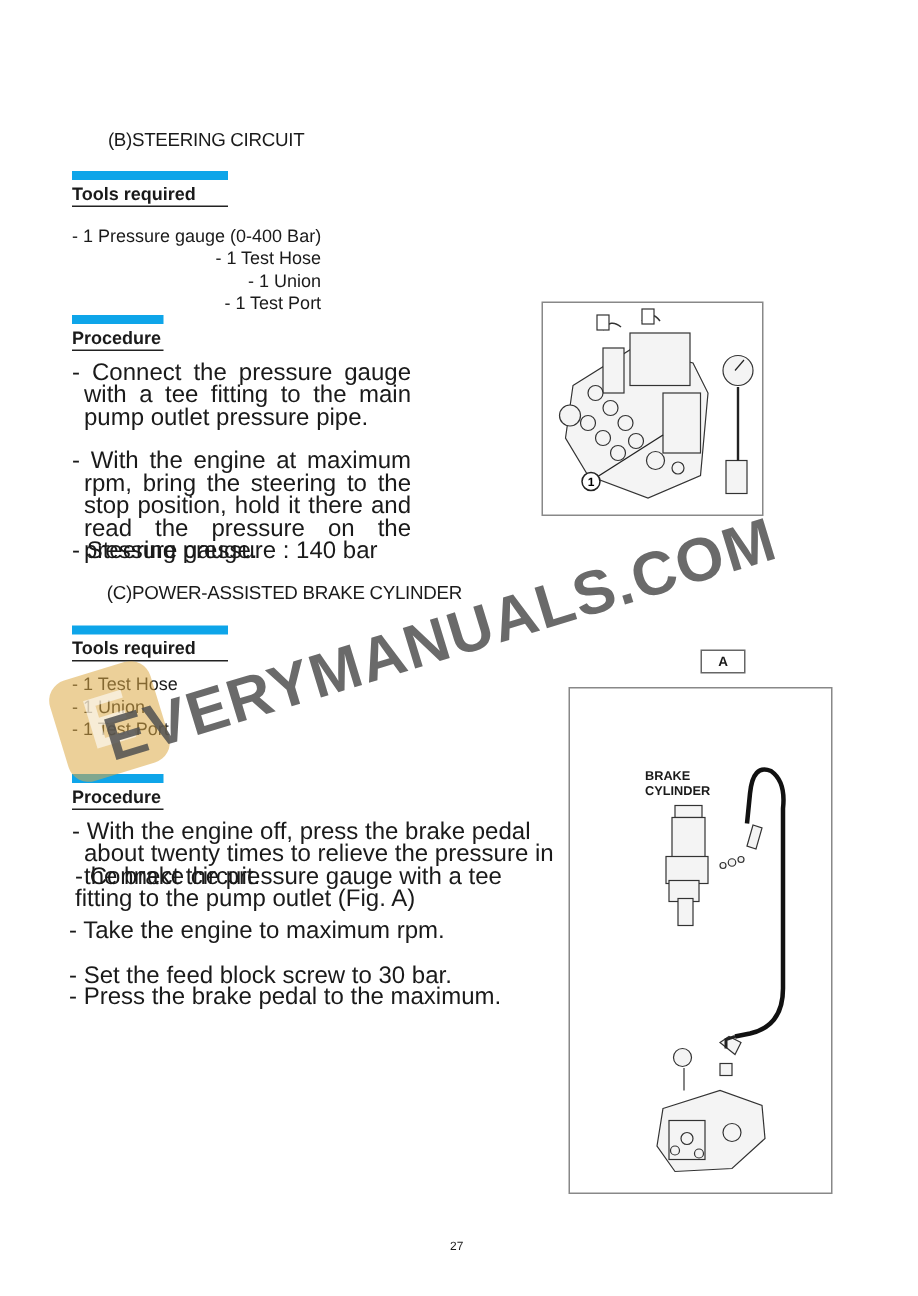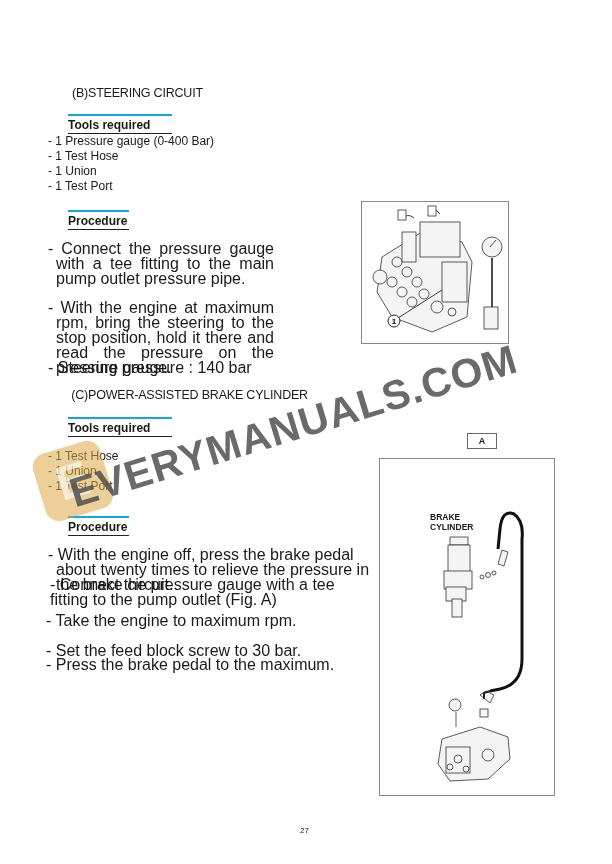--- a/index.html
+++ b/index.html
@@ -2,21 +2,21 @@
 <html><head>
 <meta charset="utf-8">
 <style>
   html, body { margin: 0; padding: 0; background: #ffffff; }
   body { width: 612px; height: 864px; position: relative; overflow: hidden;
          font-family: "Liberation Sans", sans-serif; color: #1a1a1a; }
   .abs { position: absolute; }
   .section-title { font-size: 12.5px; font-weight: normal; letter-spacing: -0.2px; text-align: right; }
   .section-title .letter { display: inline-block; width: 40px; }
   .subhead { font-size: 12px; font-weight: bold; }
-  .subhead .txt { display: inline-block; padding: 2px 22px 1px 0; border-bottom: 1px solid #222; border-top: 2px solid #0ea5e9; margin-left: 20px; }
+  .subhead .txt { display: inline-block; padding: 2px 22px 1px 0; border-bottom: 1px solid #222; border-top: 6px solid #0ea5e9; }
   .list { font-size: 12px; line-height: 15px; margin: 0; padding: 0; list-style: none; }
   .para { font-size: 16px; line-height: 15px; }
   .just { text-align: justify; text-align-last: left; }
   .fig { border: 1px solid #888; background: #fff; }
   .label-A { border: 1px solid #666; font-size: 9px; font-weight: bold; text-align: center; line-height: 14px; }
   .callout { font-size: 8px; font-weight: bold; font-family: "Liberation Sans", sans-serif; }
   .watermark { font-size: 41px; font-weight: bold; color: rgba(80,80,80,0.85); letter-spacing: 1px;
                transform-origin: left bottom; transform: rotate(-17deg); white-space: nowrap; }
   .wm-logo { width: 70px; height: 70px; border-radius: 14px; background: rgba(220,170,70,0.55);
              transform: rotate(-17deg); }
@@ -27,21 +27,21 @@
 <body>
 
 <div class="abs section-title" style="left:48px; top:86px;">
   <span class="letter">(B)</span><span>STEERING CIRCUIT</span>
 </div>
 
 <div class="abs subhead" style="left:48px; top:114px;">
   <span class="txt">Tools required</span>
 </div>
 
-<ul class="abs list" style="left:48px; top:134px;">
+<ul class="abs list" style="left:48px; top:150px;text-align:right;">
   <li>- 1 Pressure gauge (0-400 Bar)</li>
   <li>- 1 Test Hose</li>
   <li>- 1 Union</li>
   <li>- 1 Test Port</li>
 </ul>
 
 <div class="abs subhead" style="left:48px; top:210px;">
   <span class="txt" style="padding-right:2px;">Procedure</span>
 </div>
 

